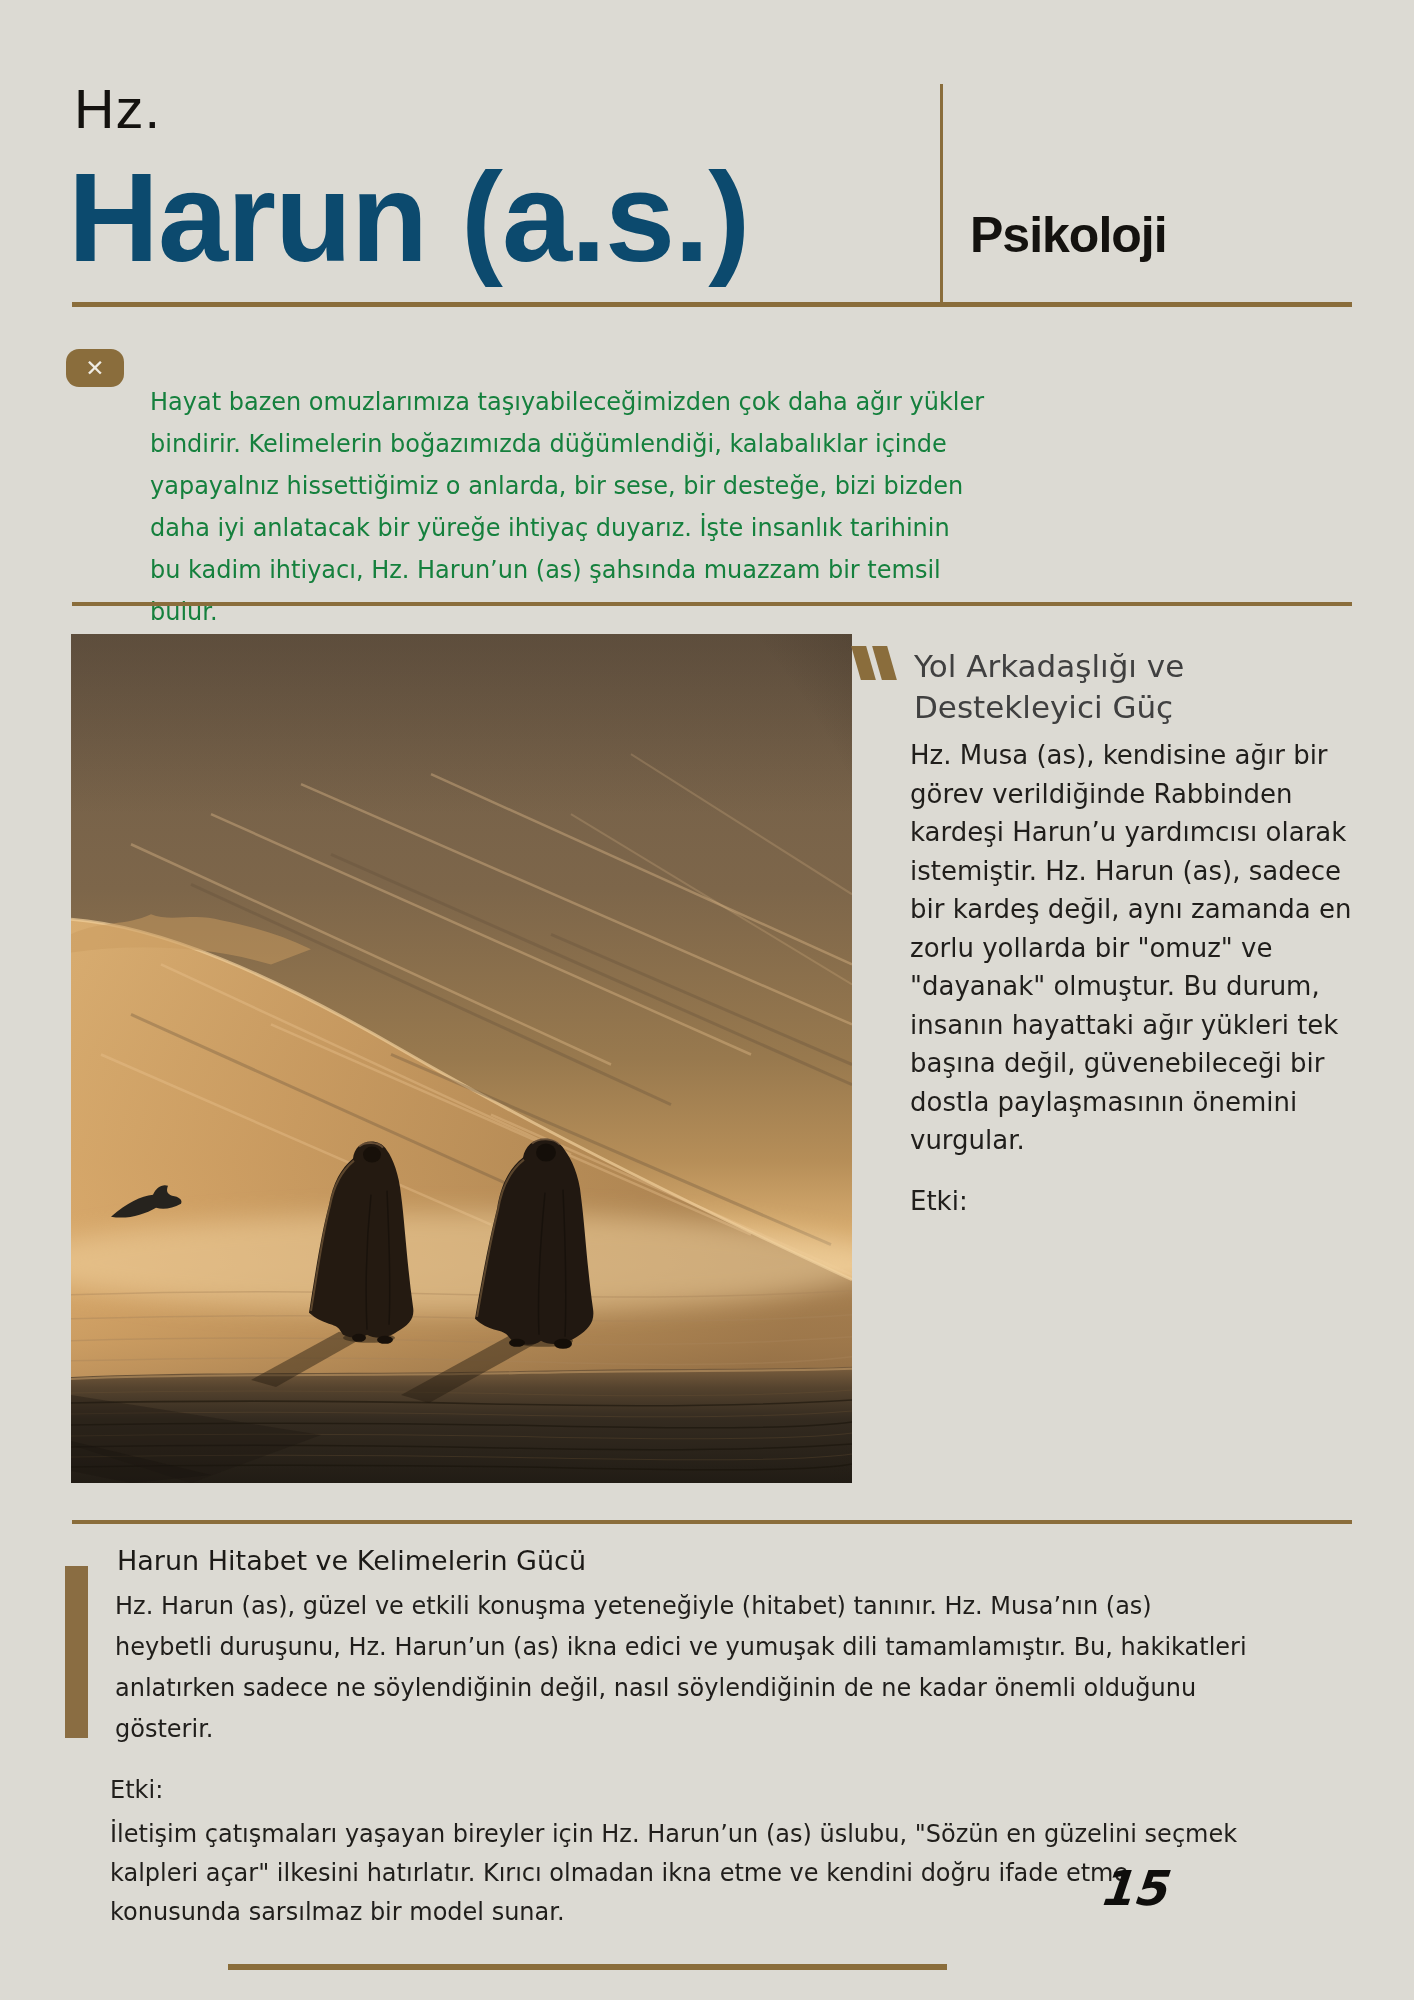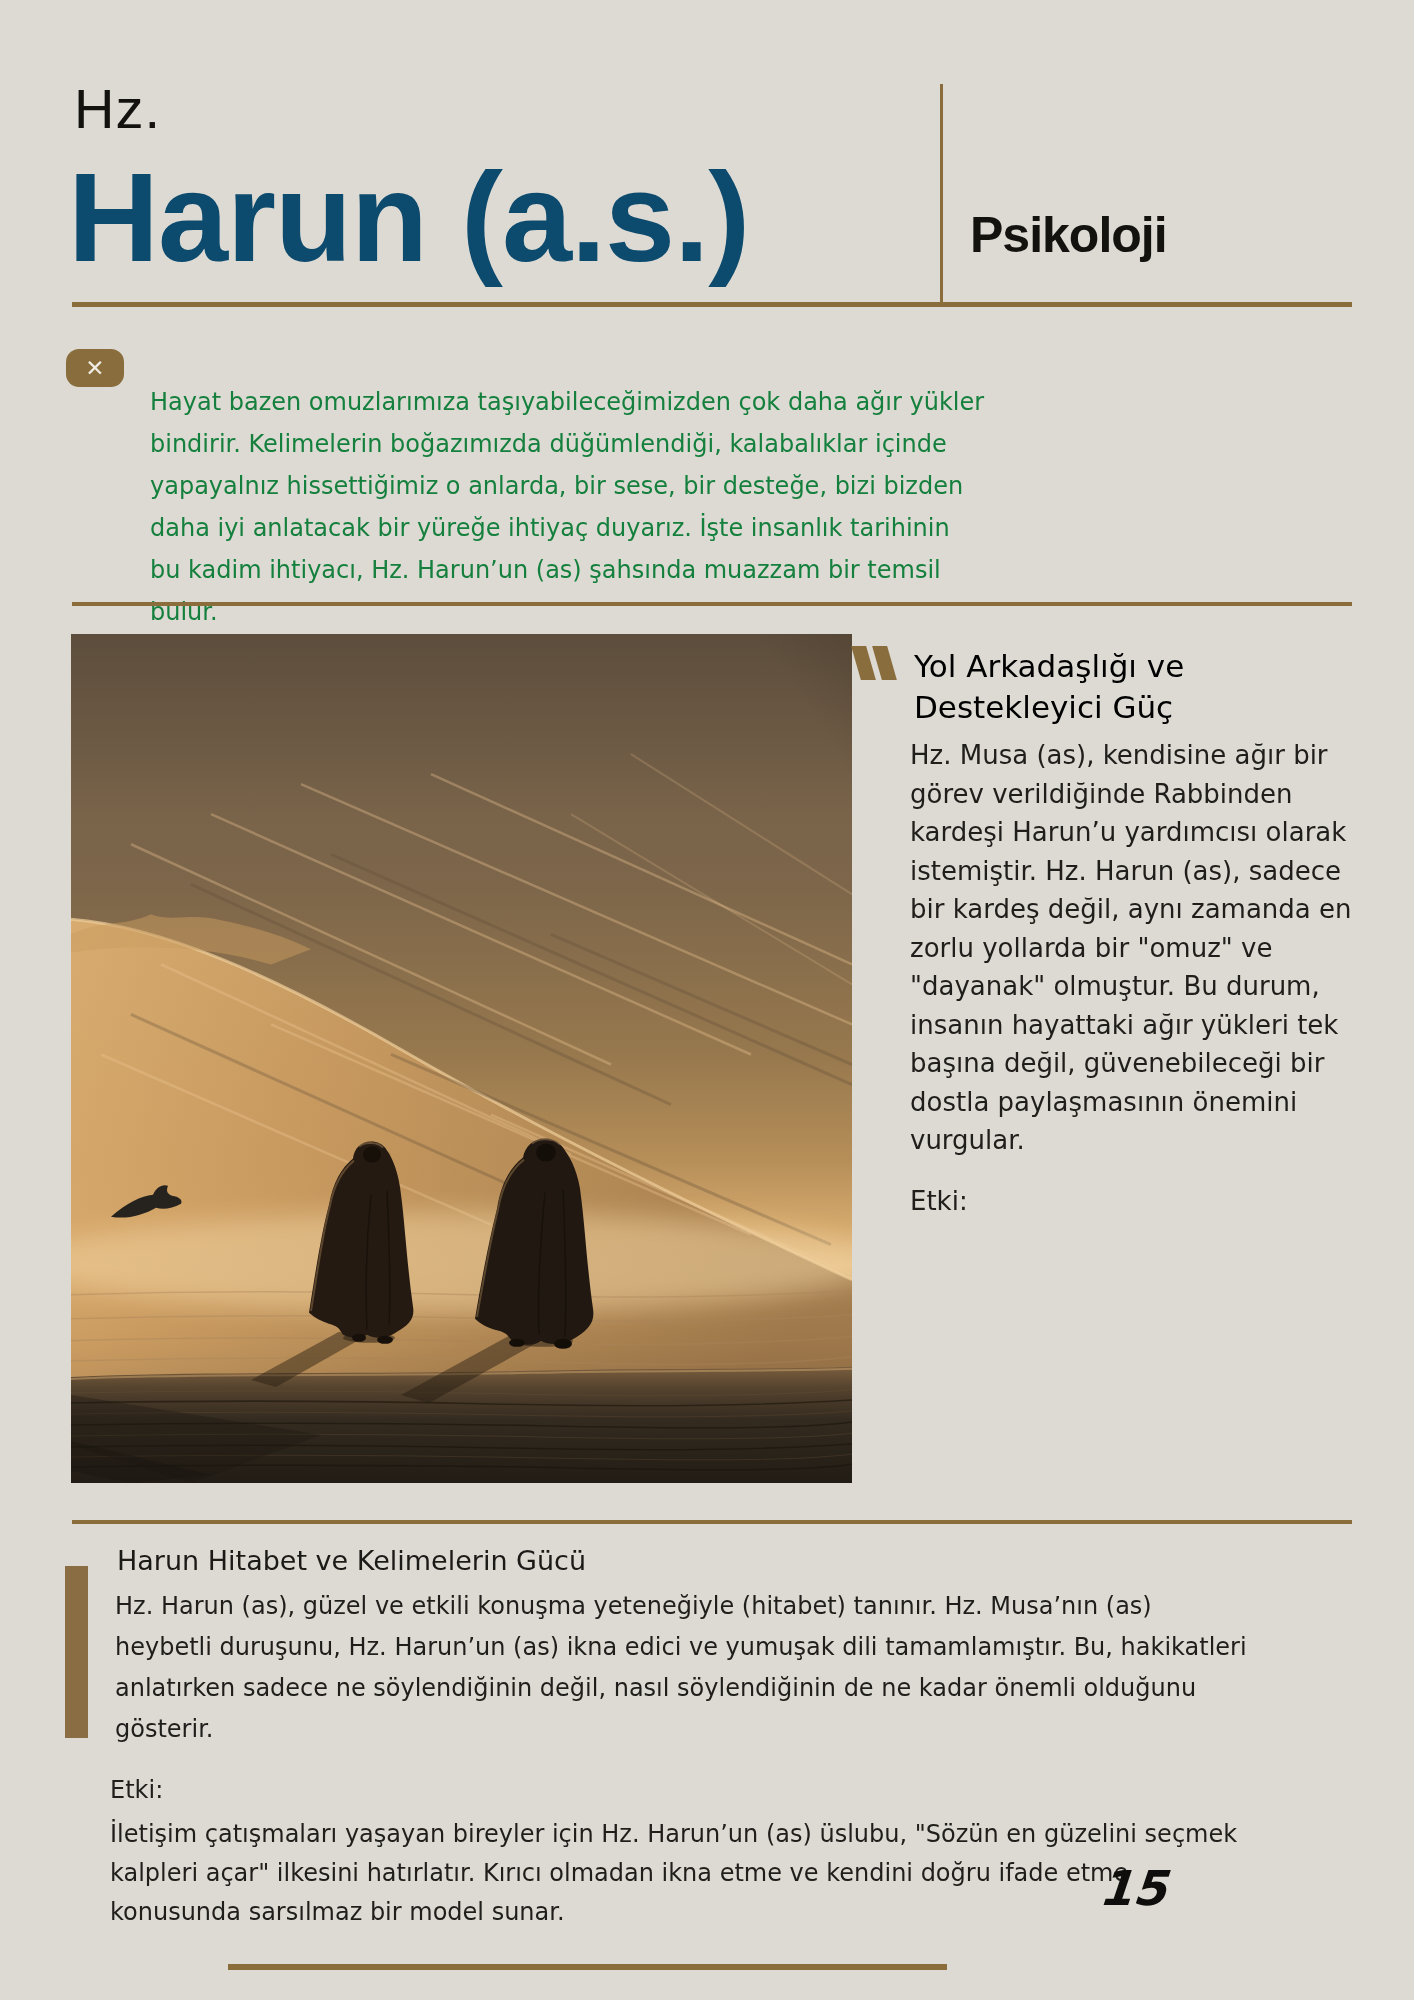--- a/index.html
+++ b/index.html
@@ -26,21 +26,21 @@
   .intro-icon{left:66px;top:349px;width:58px;height:38px;background:#8a6d3c;
     border-radius:13px;display:flex;align-items:center;justify-content:center;}
   .intro-icon span{color:#efece4;font-size:23px;font-weight:700;line-height:1;}
   .intro-text{left:150px;top:344px;font-size:24px;line-height:42px;color:#15803d;margin-top:37px;}
   
   .photo{left:71px;top:634px;width:781px;height:849px;}
   .photo svg{display:block;}
   
   .quote-icon{left:856px;top:646px;display:flex;gap:6px;}
   .quote-icon .qb{display:block;width:15px;height:34px;background:#8a6d3c;transform:skewX(16deg);}
-  .col-heading{left:914px;top:646px;font-size:31px;line-height:41px;color:#000000;}
+  .col-heading{left:914px;top:646px;font-size:31px;line-height:41px;color:#404040;}
   .col-body{left:910px;top:736px;font-size:26px;line-height:38.5px;}
   .col-effect-label{left:910px;top:1186px;font-size:26px;}
   .col-effect{left:910px;top:1224px;font-size:26px;line-height:38.5px;}
   
   .accent-bar{left:65px;top:1566px;width:23px;height:172px;background:#8a6d42;}
   .s2-heading{left:117px;top:1545px;font-size:27px;color:#1c1a17;}
   .s2-body{left:115px;top:1586px;font-size:24px;line-height:41px;}
   .s2-effect-label{left:110px;top:1776px;font-size:24px;}
   .s2-effect{left:110px;top:1815px;font-size:24px;line-height:39px;}
   .page-number{left:1104px;top:1860px;font-size:48px;font-weight:900;font-style:italic;

